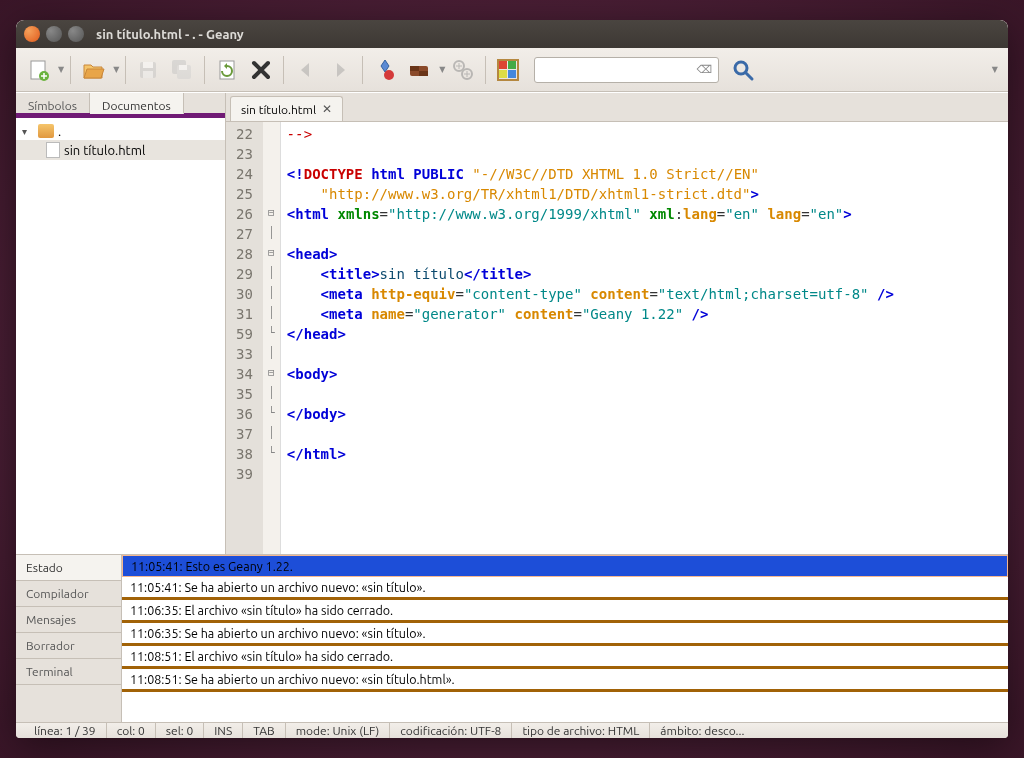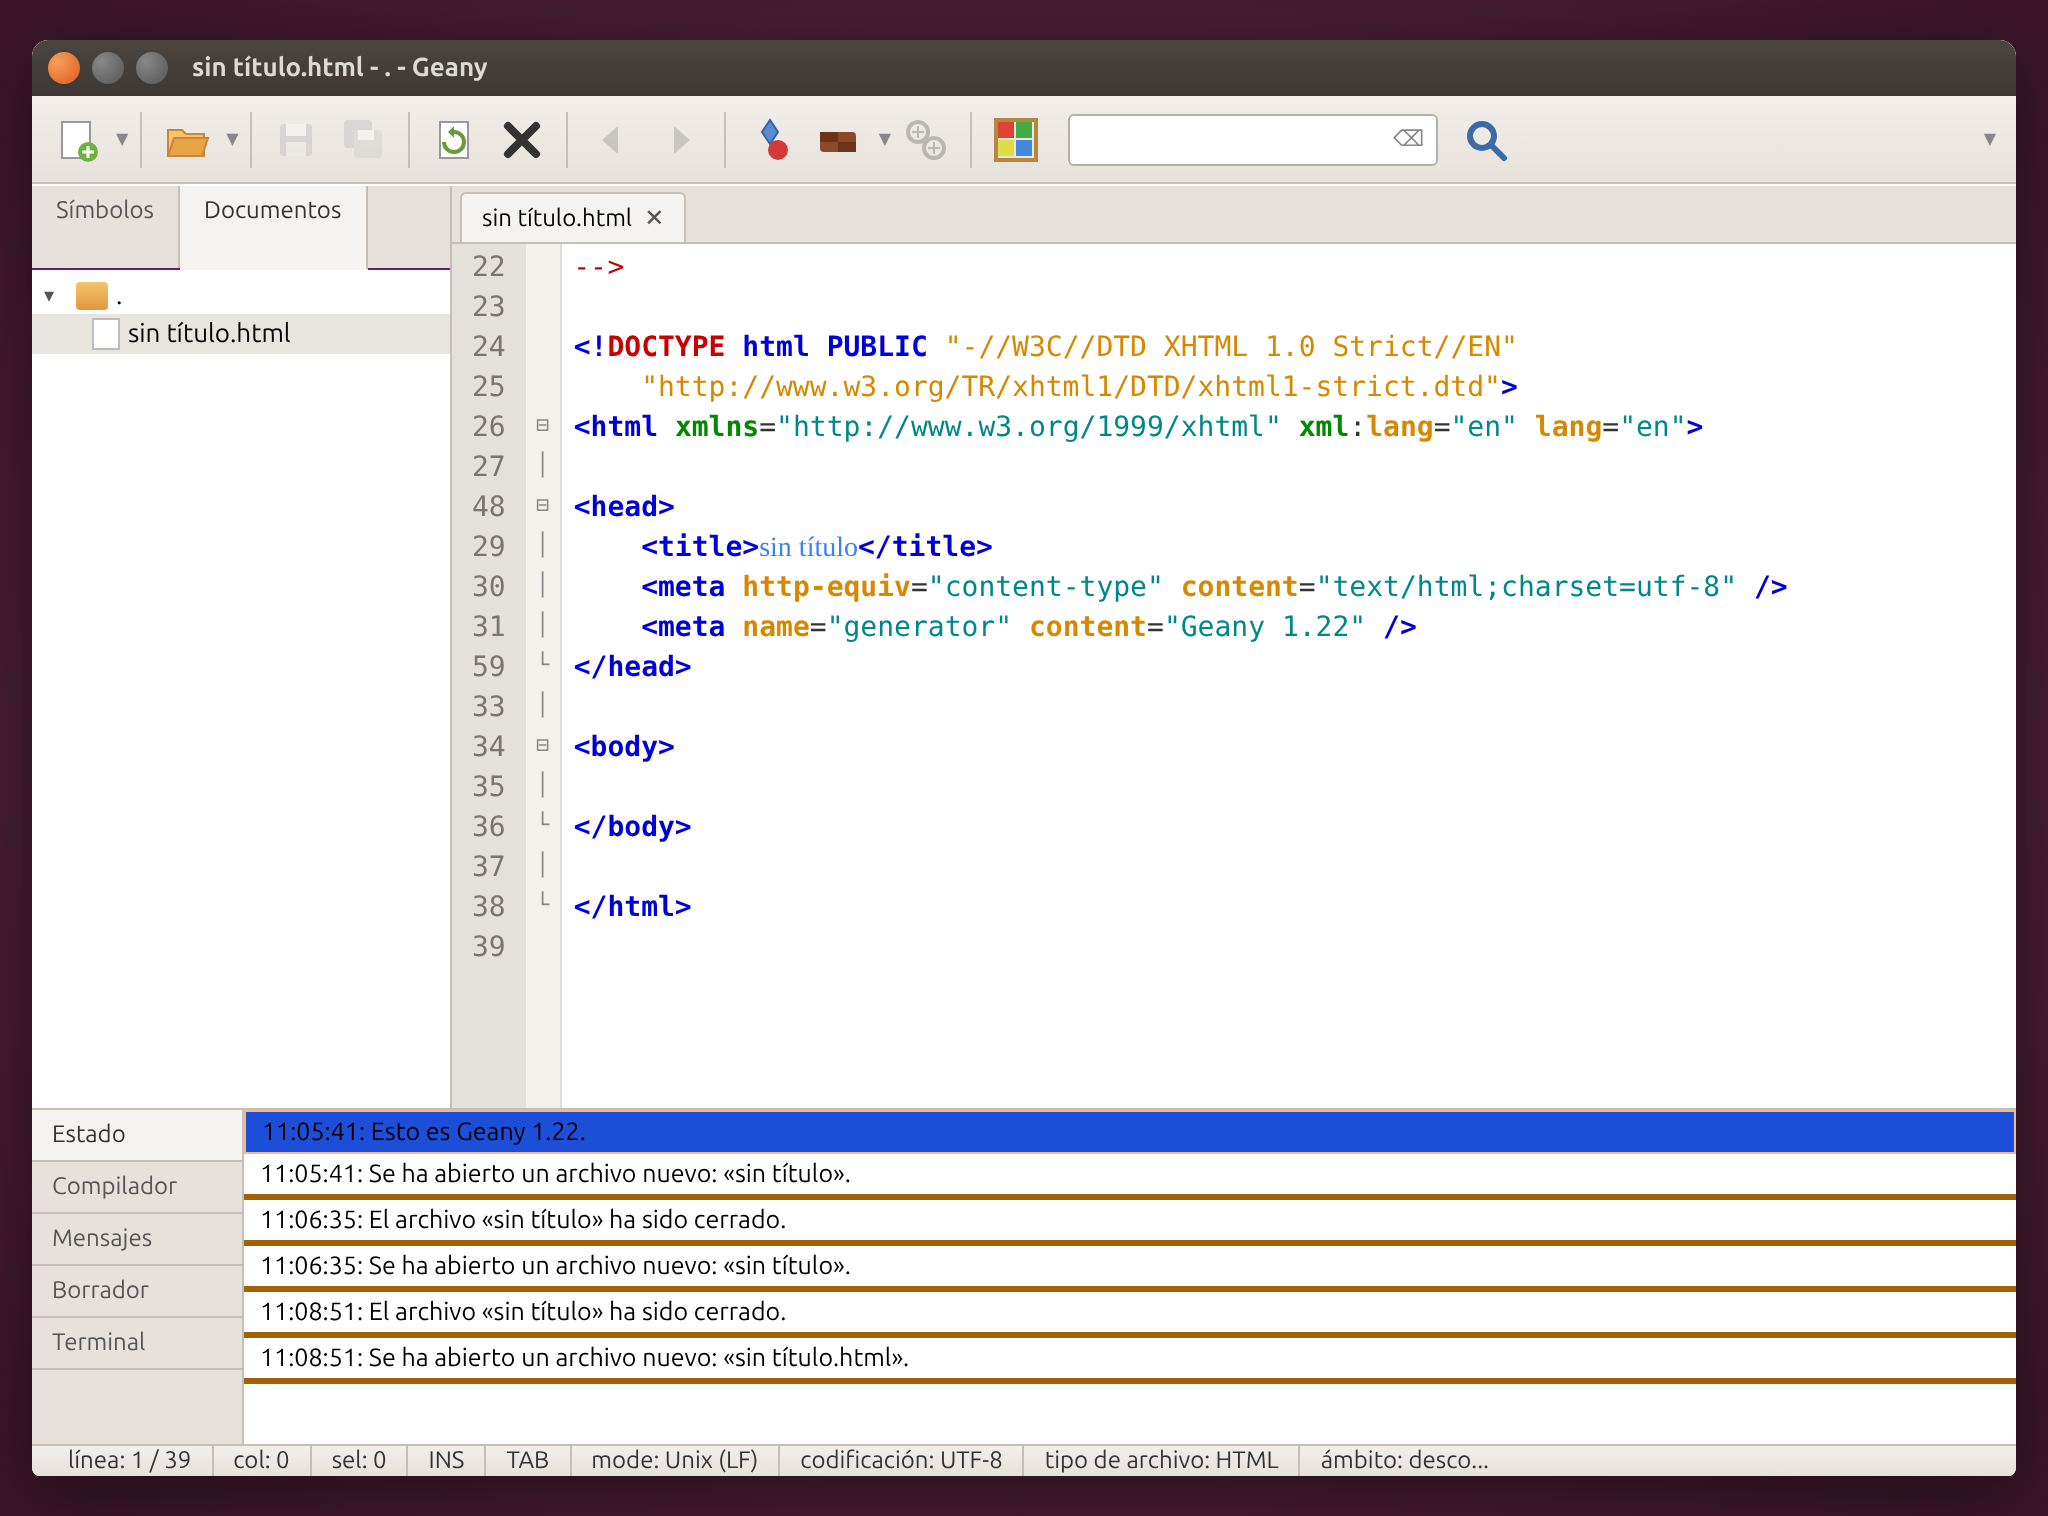--- a/index.html
+++ b/index.html
@@ -56,21 +56,21 @@
   border-radius: 3px;
   margin-left: 8px;
   display:flex; align-items:center; padding:0 6px;
 }
 .search-box input{ border:none; outline:none; flex:1; font-size:12px; background:transparent;}
 .search-clear{ color:#888; font-size:11px; cursor:pointer;}
 .magnify{ margin-left:6px; font-size:20px;}
 
 .main-area { flex:1; display:flex; overflow:hidden; border-top:1px solid #fff;}
 .sidebar { width:210px; border-right:1px solid #c6bfb6; display:flex; flex-direction:column; background:#f0ece7;}
-.sidebar-tabs{ display:flex; border-bottom:1px solid #701a75; background:#e6e1db; height:42px;}
+.sidebar-tabs{ display:flex; border-bottom:5px solid #701a75; background:#e6e1db; height:25px;}
 .side-tab{ padding:6px 12px 6px 12px; font-size:12px; color:#555; border-right:1px solid #c6bfb6; cursor:pointer; background:#e6e1db;}
 .side-tab.active{ background:#f5f3ef; color:#333; border-bottom:1px solid #f5f3ef; margin-bottom:-1px;}
 .tree{ flex:1; background:white; padding:4px 0; font-size:13px;}
 .tree-row{ display:flex; align-items:center; padding:2px 6px; gap:4px;}
 .tree-row.selected{ background:#e8e4de;}
 .tree-arrow{ font-size:10px; color:#555; width:12px;}
 .folder-ico{ width:16px; height:14px; background:linear-gradient(to bottom,#f5c56b,#e09840); border-radius:2px; display:inline-block;}
 .file-ico{ width:14px; height:16px; background:#fff; border:1px solid #bbb; display:inline-block; position:relative;}
 
 .editor-wrap{ flex:1; display:flex; flex-direction:column; background:#f0ece7;}
@@ -85,21 +85,21 @@
 .code{ padding:2px 6px; white-space:pre; line-height:20px;}
 .code div{ height:20px;}
 .c-comment{ color:#c90000; font-style:italic;}
 .c-doctype{ color:#c90000; font-weight:bold;}
 .c-tag{ color:#0000d8; font-weight:bold;}
 .c-attr{ color:#008800; font-weight:bold;}
 .c-attr2{ color:#d88800; font-weight:bold;}
 .c-str{ color:#d88800;}
 .c-str2{ color:#008888;}
 .c-op{ color:#333;}
-.c-txt{ color:#3b82f6;font-family:Liberation Serif, serif;}
+.c-txt{ color:#0c4a6e;}
 
 .bottom-panel{ height:168px; border-top:1px solid #c6bfb6; display:flex; background:#f0ece7;}
 .msg-tabs{ width:106px; display:flex; flex-direction:column; border-right:1px solid #c6bfb6; background:#e6e1db;}
 .msg-tab{ padding:6px 10px; font-size:12px; color:#555; border-bottom:1px solid #c6bfb6; cursor:pointer; text-align:left;}
 .msg-tab.active{ background:#f5f3ef; color:#333;}
 .msg-list{ flex:1; background:white; overflow:auto; font-size:12.5px;}
 .msg-row{ padding:3px 8px; border-bottom:3px solid #a16207;}
 .msg-row.hl{ background:#1d4ed8; border:1px solid #f5b890;}
 
 .statusbar{ height:16px; background:linear-gradient(to bottom,#f2eee9,#e6e1db); border-top:1px solid #c6bfb6; display:flex; align-items:center; font-size:12px; color:#333; padding:0 8px; gap:0;}
@@ -251,21 +251,21 @@
         </div>
       </div>
       <div class="editor">
         <div class="gutter" id="gutter">
             <div>22</div>
             <div>23</div>
             <div>24</div>
             <div>25</div>
             <div>26</div>
             <div>27</div>
-            <div>48</div>
+            <div>28</div>
             <div>29</div>
             <div>30</div>
             <div>31</div>
             <div>59</div>
             <div>33</div>
             <div>34</div>
             <div>35</div>
             <div>36</div>
             <div>37</div>
             <div>38</div>

